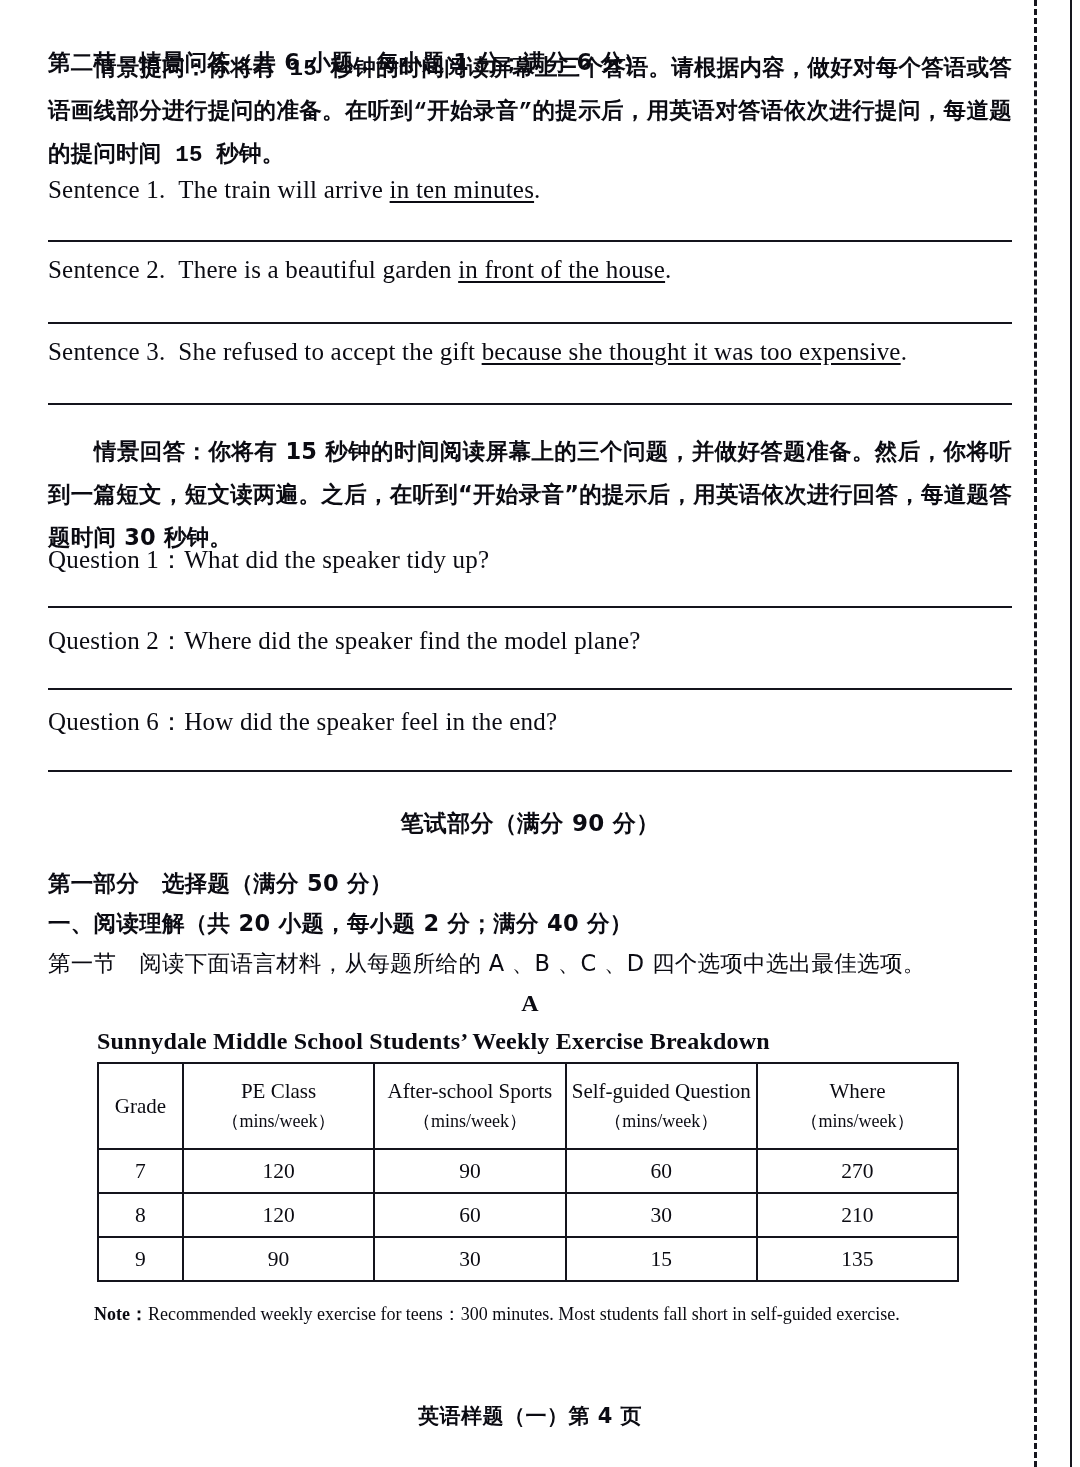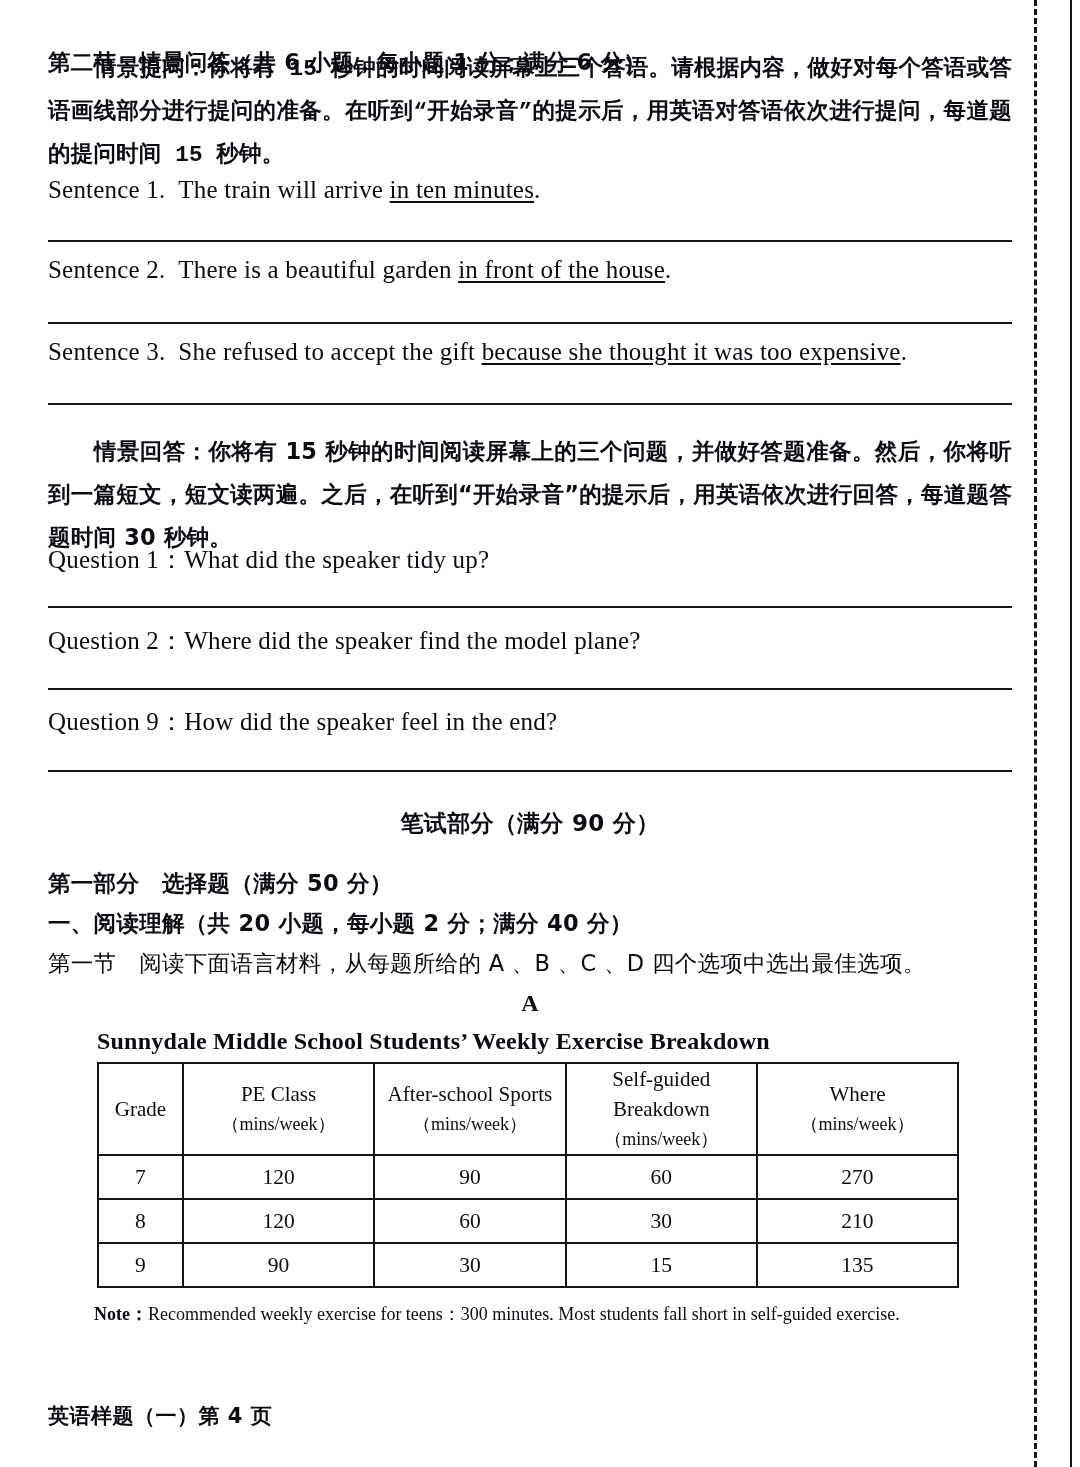--- a/index.html
+++ b/index.html
@@ -149,20 +149,21 @@
     text-align: justify;
     text-align-last: left;
   }
   .note b { font-weight: bold; }
 
   .footer {
     position: absolute;
     left: 0;
     top: 1402px;
     width: 964px;
+    text-align: center;
     font-family: "DejaVu Sans", "Liberation Sans", sans-serif;
     font-size: 21px;
     font-weight: bold;
     letter-spacing: 0.5px;
   }
 </style>
 </head>
 <body>
 
 <div class="page-edge-dashed"></div>
@@ -195,21 +196,21 @@
     <span>Question 1：</span><span>What did the speaker tidy up?</span>
   </div>
   <div class="answer-rule" style="top:606px;"></div>
 
   <div class="line-item en" style="top:624px;">
     <span>Question 2：</span><span>Where did the speaker find the model plane?</span>
   </div>
   <div class="answer-rule" style="top:688px;"></div>
 
   <div class="line-item en" style="top:705px;">
-    <span>Question 9：</span><span>How did the speaker feel in the end?</span>
+    <span>Question 6：</span><span>How did the speaker feel in the end?</span>
   </div>
   <div class="answer-rule" style="top:770px;"></div>
 
   <div class="centered cn" style="top:808px; font-size:23px;">笔试部分（满分 90 分）</div>
 
   <div class="sec-head cn" style="top:868px;">第一部分　选择题（满分 50 分）</div>
 
   <div class="sec-head cn" style="top:908px;">一、阅读理解（共 20 小题，每小题 2 分；满分 40 分）</div>
 
   <div class="sec-head cn" style="top:948px; font-weight:normal;">第一节　阅读下面语言材料，从每题所给的 A 、B 、C 、D 四个选项中选出最佳选项。</div>
@@ -226,21 +227,21 @@
         </th>
         <th class="col-pe">
           <span>PE Class</span>
           <span class="unit">（mins/week）</span>
         </th>
         <th class="col-after">
           <span>After-school Sports</span>
           <span class="unit">（mins/week）</span>
         </th>
         <th class="col-self">
-          <span>Self-guided Breakdown</span>
+          <span>Self-guided Question</span>
           <span class="unit">（mins/week）</span>
         </th>
         <th class="col-total">
           <span>Where</span>
           <span class="unit">（mins/week）</span>
         </th>
       </tr>
     </thead>
     <tbody>
       <tr>

